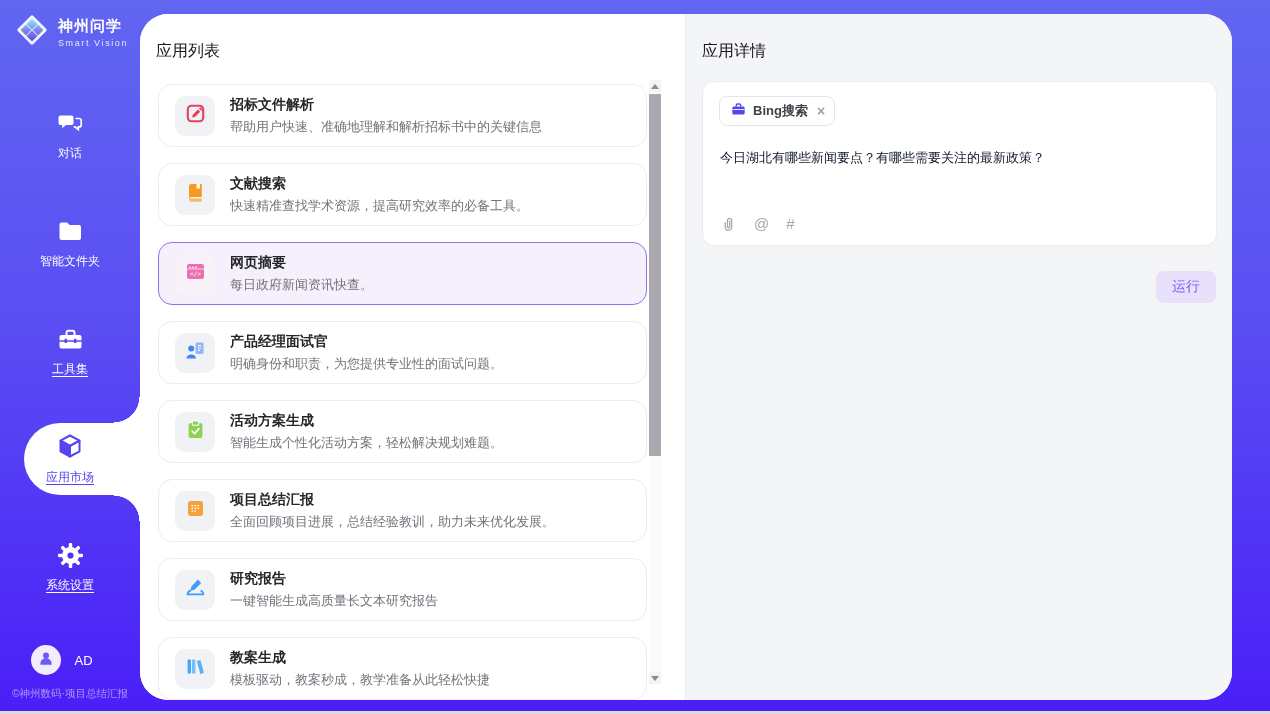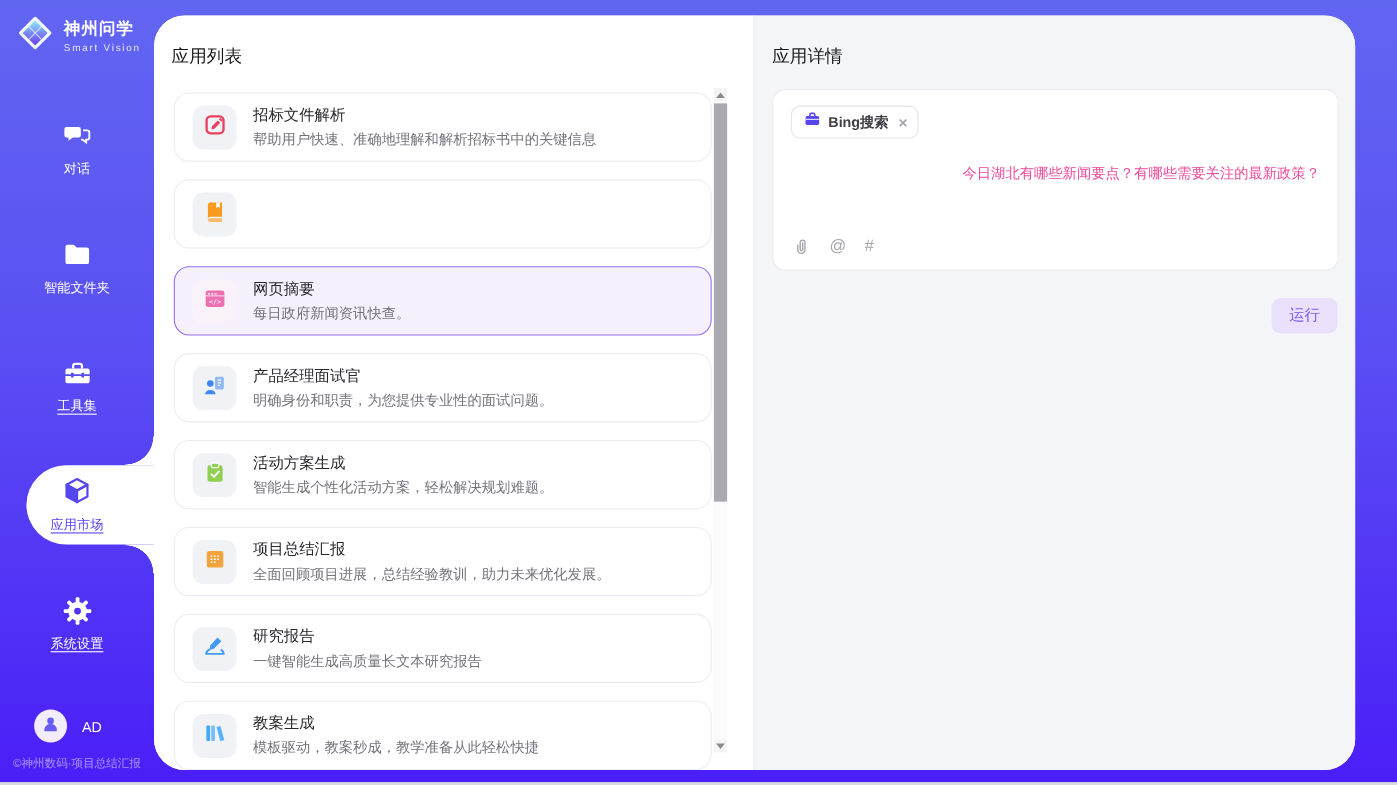--- a/index.html
+++ b/index.html
@@ -46,43 +46,43 @@
   .panel-title { position:absolute; top:27px; left:16px; font-size:16px; font-weight:400; color:#18181b; }
 
   .card-list { position:absolute; top:70px; left:18px; width:489px; display:flex; flex-direction:column; gap:16px; }
   .app-card { height:63px; border:1px solid #ececf2; border-radius:14px; background:#fff; display:flex;
               align-items:center; gap:15px; padding:0 14px 0 16px; cursor:pointer; }
   .app-card.selected { background:#f6f0fd; border:1.5px solid #9270f2; }
   .card-icon { width:40px; height:40px; border-radius:10px; background:#f1f2f6; display:flex; flex:none;
                align-items:center; justify-content:center; }
   .app-card.selected .card-icon { background:#f9f2f8; }
   .card-texts { display:flex; flex-direction:column; gap:4px; overflow:hidden; }
-  .card-title { font-size:14px; font-weight:400; color:#26272b; }
+  .card-title { font-size:14px; font-weight:700; color:#26272b; }
   .card-desc { font-size:13px; color:#73737c; white-space:nowrap; }
 
   .scrollbar { position:absolute; right:24px; top:66px; width:12px; height:604px; background:#fbfbfb; }
   .sb-btn { position:absolute; left:0; width:12px; height:12px; background:#f4f4f4; display:flex;
             align-items:center; justify-content:center; cursor:pointer; }
   .sb-up { top:0; } .sb-down { bottom:0; }
   .tri-up { width:0; height:0; border-left:4px solid transparent; border-right:4px solid transparent;
             border-bottom:5px solid #8a8a90; }
   .tri-down { width:0; height:0; border-left:4px solid transparent; border-right:4px solid transparent;
             border-top:5px solid #8a8a90; }
   .sb-thumb { position:absolute; left:0; top:14px; width:12px; height:362px; background:#a9a9af; cursor:grab; }
 
   
   .detail-card { position:absolute; left:16px; top:67px; width:515px; height:165px; background:#fff;
                  border:1px solid #ebebf0; border-radius:12px; }
   .tool-tag { position:absolute; left:16px; top:14px; height:30px; display:inline-flex; align-items:center;
               gap:7px; padding:0 9px 0 11px; border:1px solid #e4e4ea; border-radius:8px; background:#fff;
               cursor:pointer;font-weight:bold; }
   .tool-tag-label { font-size:13px; color:#3f3f46; }
   .tag-close { font-size:14px; color:#a1a1aa; margin-left:2px; cursor:pointer; }
-  .prompt-text { position:absolute; left:17px; top:66px; right:16px; font-size:13px; color:#ec4899;
-                 line-height:1.5; cursor:text;text-align:right; }
+  .prompt-text { position:absolute; left:17px; top:66px; right:16px; font-size:13px; color:#0f172a;
+                 line-height:1.5; cursor:text; }
   .attach-row { position:absolute; left:17px; bottom:13px; display:flex; align-items:center; gap:17px; }
   .attach-glyph { font-size:15px; color:#a6a6ad; cursor:pointer; }
   .attach-glyph svg { display:block; }
   .run-btn { position:absolute; top:257px; right:16px; padding:7px 16px; background:#e9e0fc; color:#7a5cf8;
              font-size:14px; border:none; border-radius:8px; cursor:pointer;
              font-family:"Liberation Sans","DejaVu Sans",sans-serif; }
 </style>
 </head>
 <body>
 
@@ -210,20 +210,24 @@
           </div>
 
           <div class="app-card">
             <span class="card-icon">
               <span><svg width="21" height="21" viewBox="0 0 21 21">
                   <path fill="#f79a1f" d="M4 4.2A2.2 2.2 0 0 1 6.2 2h10.6v13.1H6.4A2.4 2.4 0 0 0 4 17.5z"></path>
                   <path fill="#f79a1f" d="M4 17.5a2.4 2.4 0 0 0 2.4 2.3h10.4v-3.4H6.4A2.4 2.4 0 0 0 4 17.5z" opacity="0.65"></path>
                   <path fill="#fff" d="M11.6 2h3.2v5.2l-1.6-1.3-1.6 1.3z"></path>
                 </svg></span>
             </span>
+            <span class="card-texts">
+              <span class="card-title">文献搜索</span>
+              <span class="card-desc">快速精准查找学术资源，提高研究效率的必备工具。</span>
+            </span>
           </div>
 
           <div class="app-card selected">
             <span class="card-icon">
               <span><svg width="21" height="21" viewBox="0 0 21 21">
                   <rect x="2" y="3" width="17" height="15" rx="2.2" fill="#ec6fb2"></rect>
                   <path d="M4 6.2h2M7 6.2h2M10 6.2h2" stroke="#fff" stroke-width="1.1"></path>
                   <path d="M2 8h17" stroke="#fff" stroke-width="0.8" opacity="0.9"></path>
                   <text x="10.5" y="15" font-size="6.2" fill="#fff" text-anchor="middle" font-family="DejaVu Sans Mono, monospace">&lt;/&gt;</text>
                 </svg></span>

